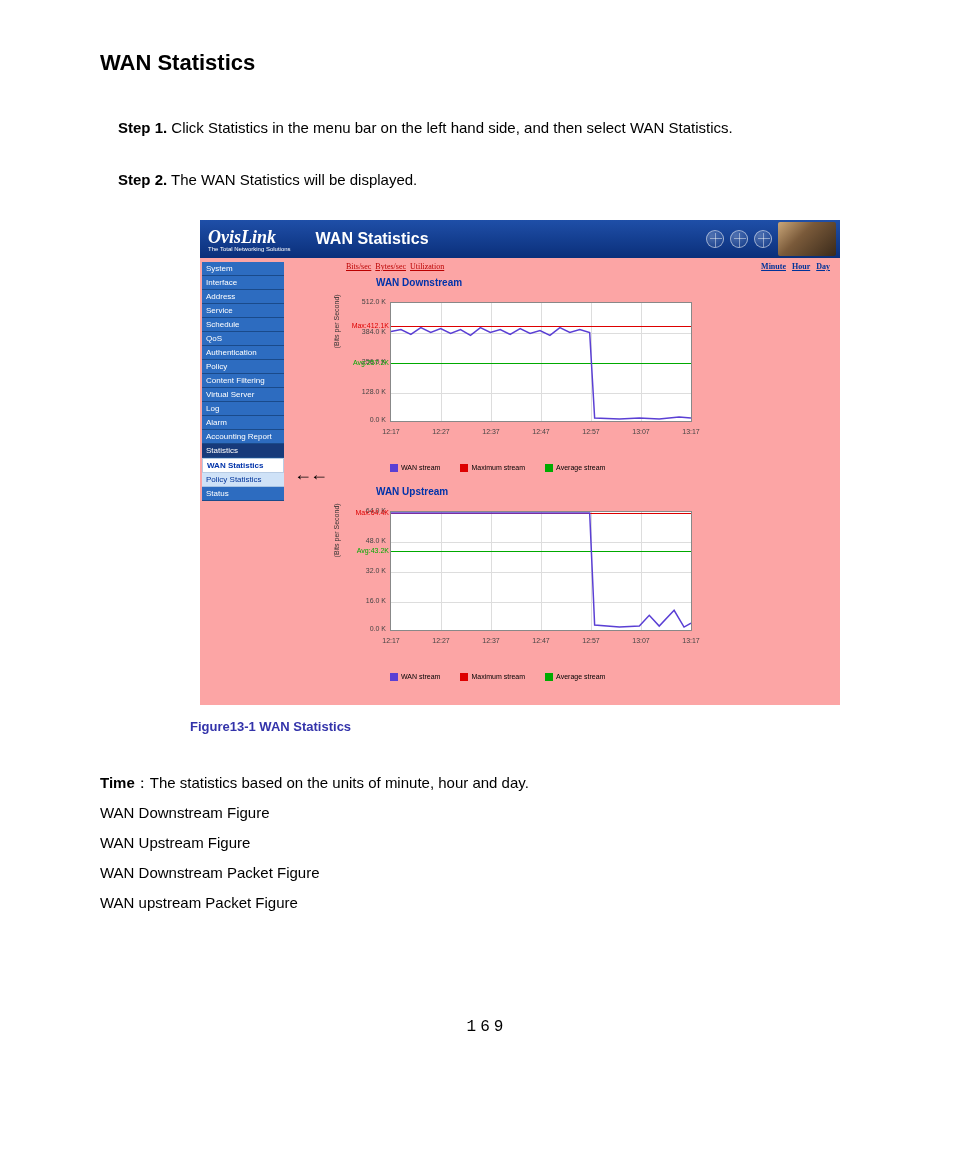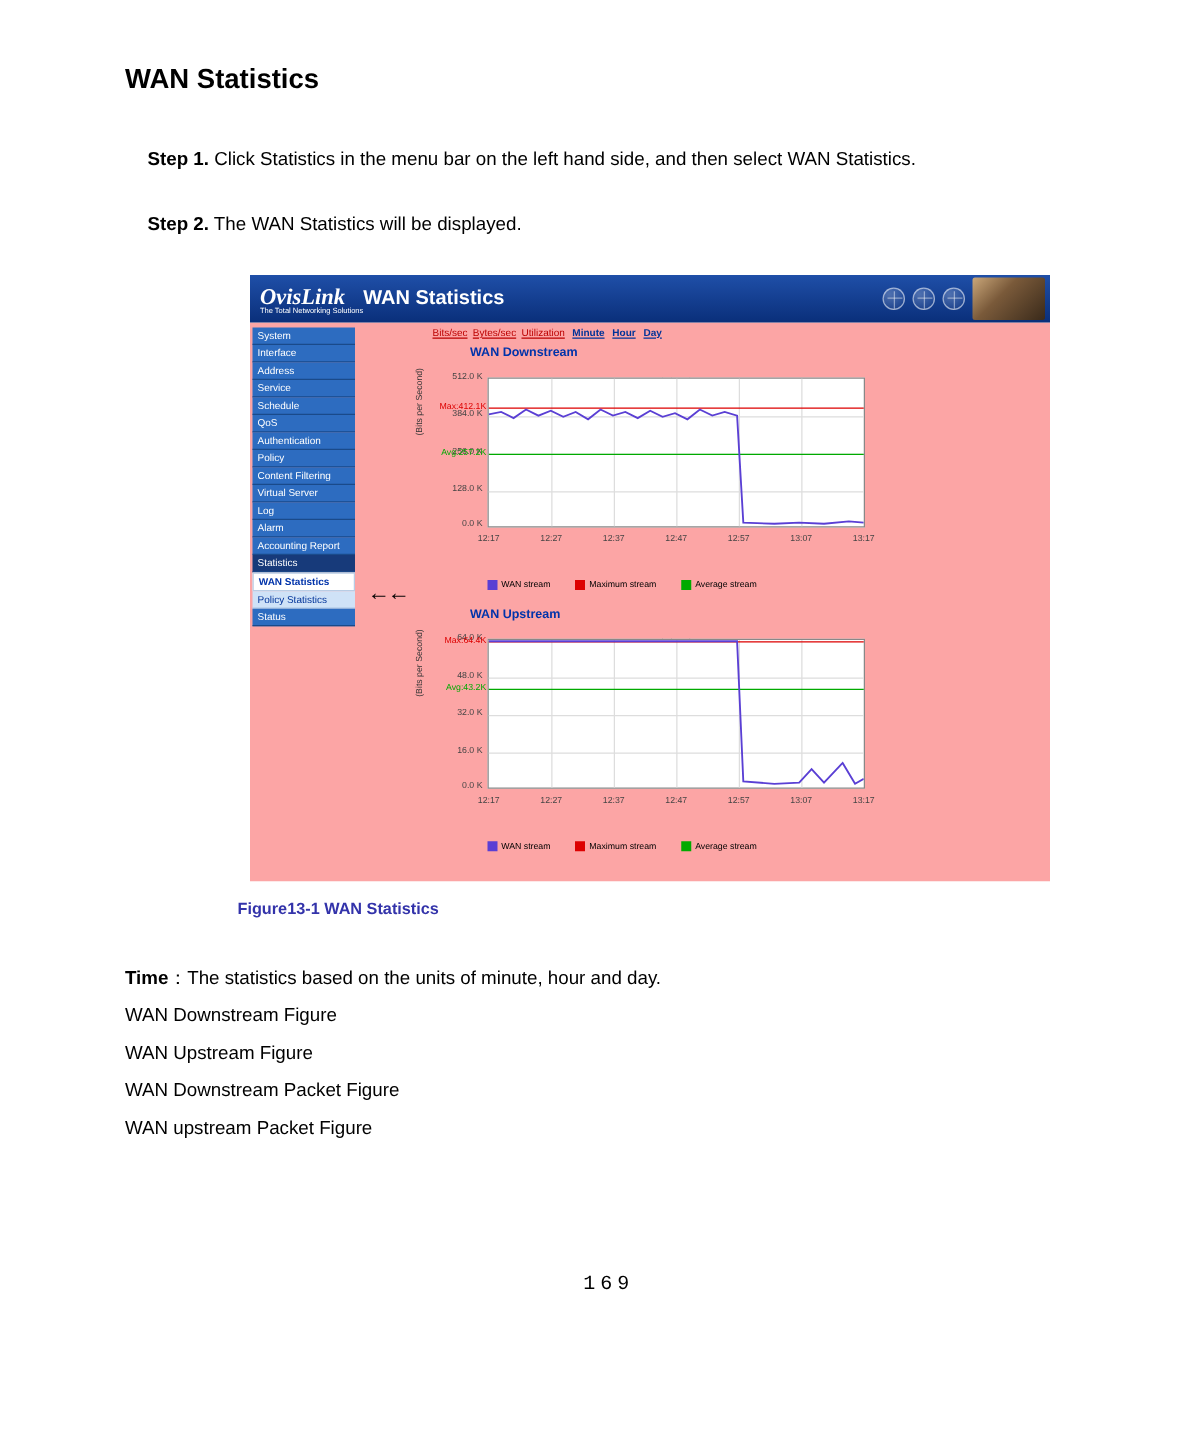--- a/index.html
+++ b/index.html
@@ -5,41 +5,41 @@
   * { box-sizing: border-box; margin: 0; padding: 0; }
   body { font-family: Arial, sans-serif; background: #fff; width: 954px; padding: 50px 80px 30px 100px; color: #000; }
   h2.section-title { font-size: 22px; font-weight: bold; margin-bottom: 40px; }
   .steps { margin-left: 18px; margin-bottom: 28px; }
   .step { margin-bottom: 28px; font-size: 15px; line-height: 1.6; }
   .step-label { font-weight: 900; font-family: Arial Black, Arial, sans-serif; }
   .step-text { font-weight: normal; }
 
   .screenshot-wrap { margin-left: 100px; margin-bottom: 14px; position: relative; }
   .screenshot { width: 640px; background: #fff; border: none; }
-  .banner { height: 38px; background: linear-gradient(#1f4fa8,#0a2f7a); display: flex; align-items: center; padding: 0 8px; position: relative; }
+  .banner { height: 38px; background: linear-gradient(#1f4fa8,#0a2f7a); display: flex; align-items: center; padding: 0 8px; position: relative; gap: 25px; }
   .banner-logo { color: #fff; font-family: 'Times New Roman', serif; font-size: 18px; font-weight: bold; font-style: italic; margin-right: 10px; }
   .banner-logo-sub { color:#fff; font-size:6px; display:block; font-style:normal; font-weight:normal; margin-top:-2px;}
   .banner-title { color: #fff; font-size: 16px; font-weight: bold; }
   .banner-right { position: absolute; right: 4px; top: 2px; display: flex; gap: 6px; align-items:center; }
   .globe { width: 18px; height: 18px; border: 1px solid rgba(255,255,255,0.55); border-radius: 50%; background: radial-gradient(circle at 30% 30%, rgba(255,255,255,0.25), rgba(255,255,255,0)); position:relative;}
   .globe::before{content:'';position:absolute;left:3px;top:7px;width:12px;height:1px;background:rgba(255,255,255,0.45);}
   .globe::after{content:'';position:absolute;left:8px;top:2px;width:1px;height:14px;background:rgba(255,255,255,0.45);}
   .photo { width: 58px; height: 34px; background: linear-gradient(135deg,#caa77a 0%, #7a5a3a 40%, #3a2a1a 100%); border-radius:2px;}
 
   .ui-body { display: flex; background: #fca5a5; }
   .sidebar { width: 86px; padding: 4px 2px; }
   .nav-item { background: #2d6cc0; color: #fff; font-size: 8px; padding: 2px 4px; border-bottom: 1px solid #1a4a8a; cursor: pointer; text-align:left; }
   .nav-item.active { background: #173a7a; }
   .nav-sub { background: #cfe2f7; color: #003399; font-size: 8px; padding: 2px 4px; border-bottom: 1px solid #a8c4e4; }
   .nav-sub.current { background: #fff; font-weight: bold; color:#0033aa; border:1px solid #b8cce4;}
 
   .arrows { position: absolute; left: 94px; top: 244px; font-size: 18px; font-weight: bold; letter-spacing:-2px; }
 
   .content { flex: 1; padding: 4px 10px 10px 60px; }
-  .top-links { display: flex; font-size: 8px; margin-bottom: 6px; }
+  .top-links { display: flex; justify-content: space-between; font-size: 8px; margin-bottom: 6px; font-family: Liberation Serif, serif; }
   .left-links a { color: #b00; text-decoration: underline; margin-right: 2px; }
   .right-links a { color: #003399; font-weight: bold; text-decoration: underline; margin-left: 4px; }
 
   .chart-block { margin-bottom: 14px; }
   .chart-title { color: #0033aa; font-weight: bold; font-size: 10px; margin-left: 30px; margin-bottom:2px;}
   .chart-frame { position: relative; width: 360px; height: 140px; }
   .y-axis-label { position:absolute; left:-10px; top:50%; transform: rotate(-90deg) translateX(50%); transform-origin:left center; font-size:7px; color:#333; }
   .plot { position: absolute; left: 44px; top: 0; width: 302px; height: 120px; border: 1px solid #888; background: #fff; }
   .grid-v, .grid-h { position: absolute; background: #ddd; }
   .y-tick { position:absolute; left:0; font-size:7px; color:#444; text-align:right; width:40px;}

